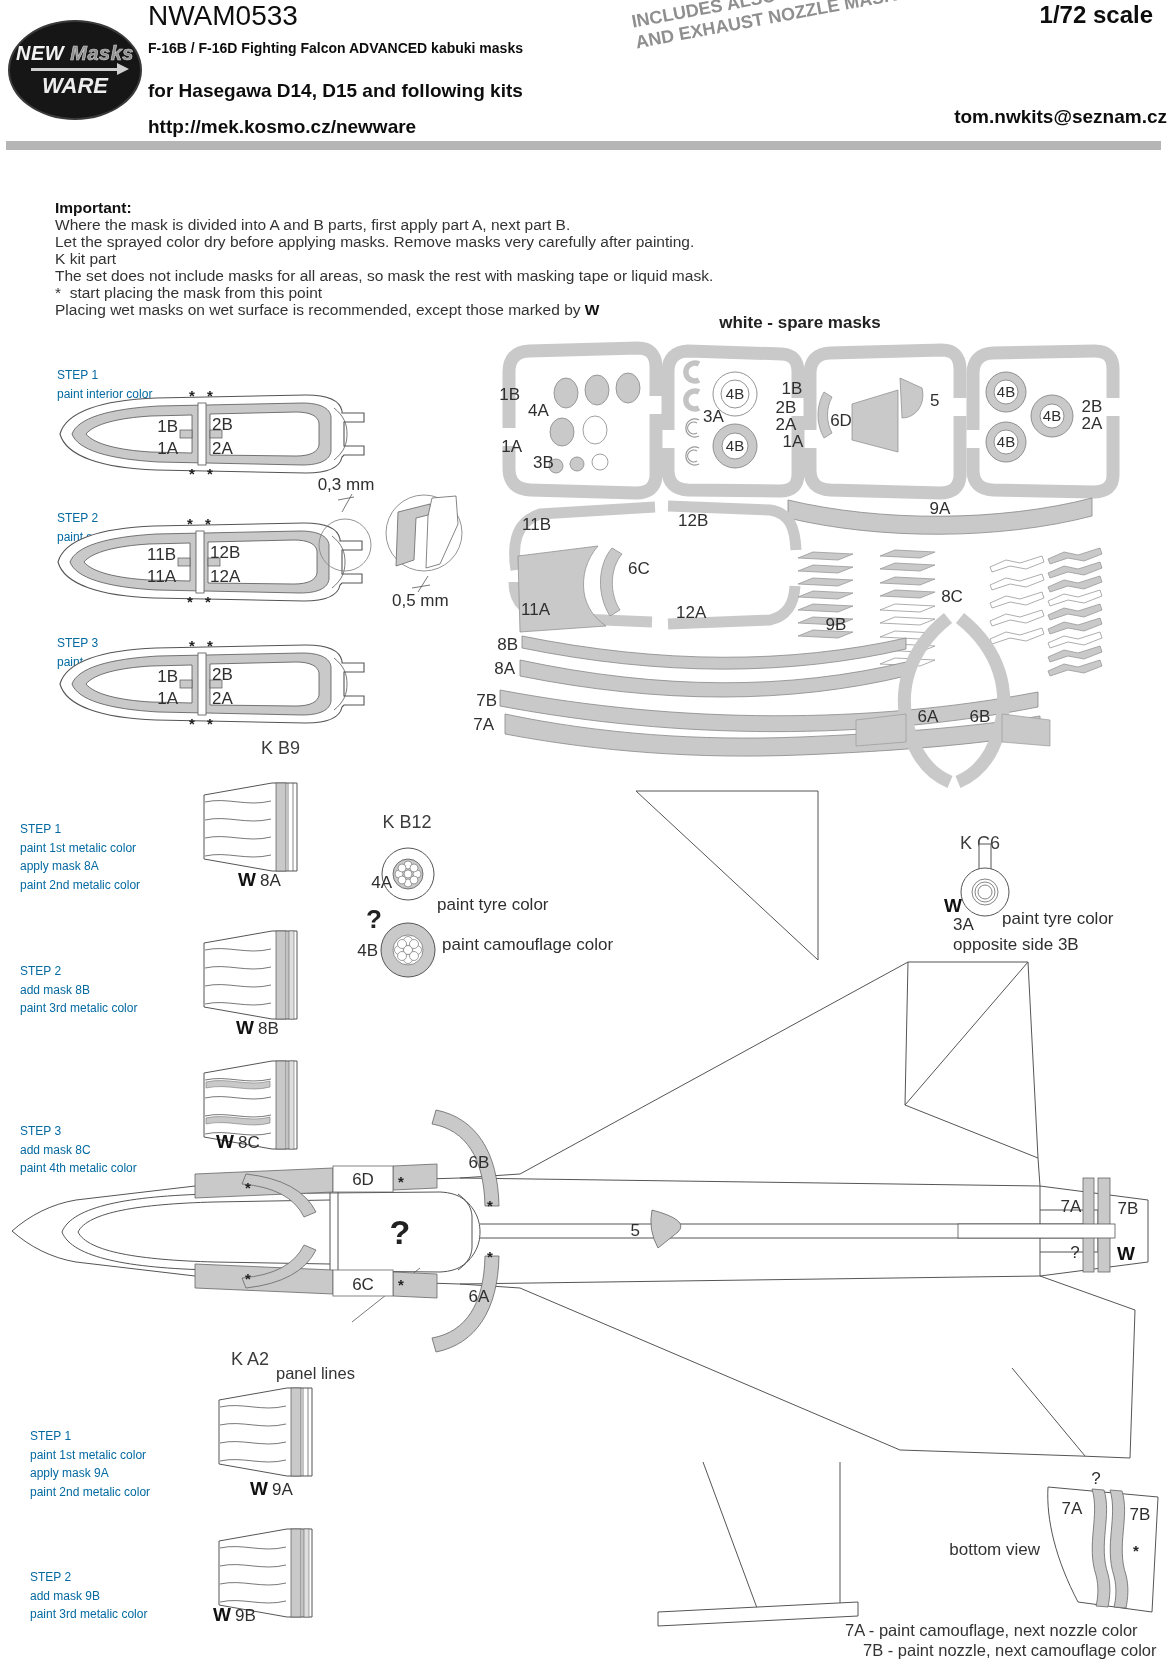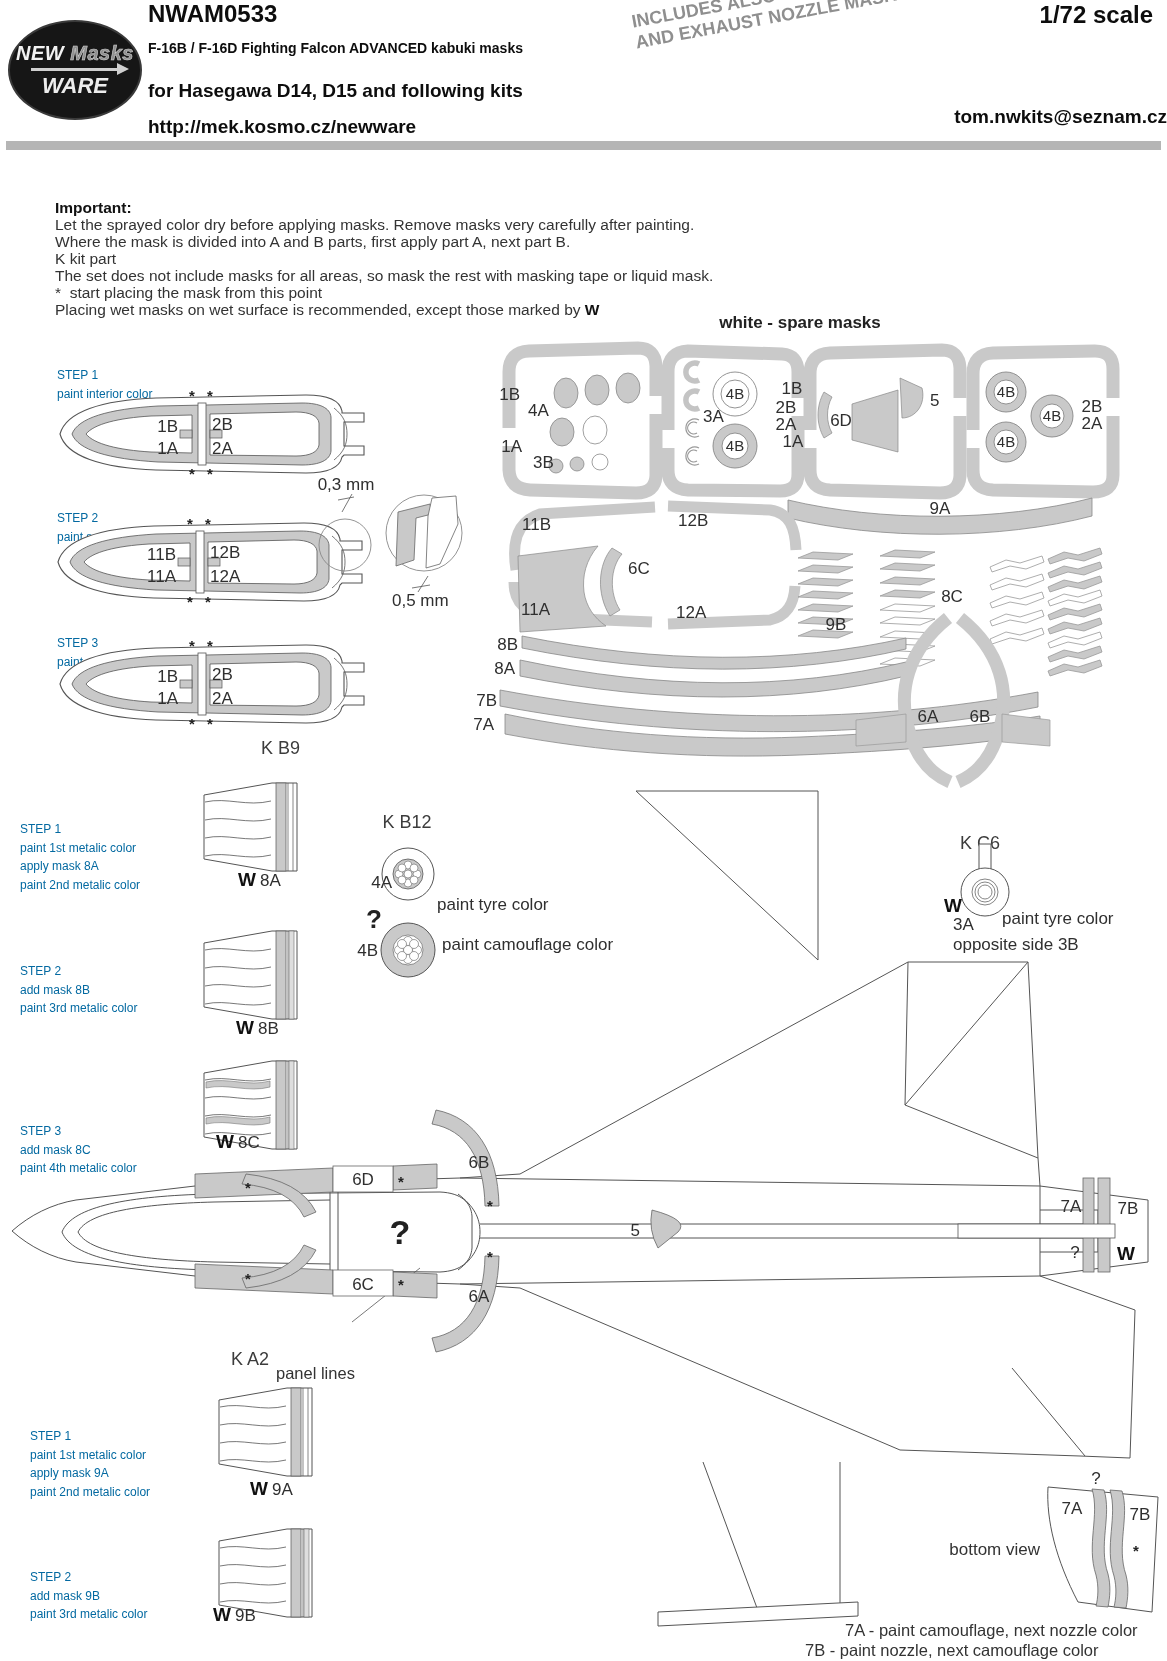--- a/index.html
+++ b/index.html
@@ -9,21 +9,21 @@
   .logo{position:absolute;left:8px;top:20px;width:130px;height:96px;background:#161616;
         border-radius:50%;border:2px solid #3a3a3a;display:flex;flex-direction:column;
         align-items:center;justify-content:center;}
   .logo .l1{font-style:italic;font-weight:700;font-size:20px;letter-spacing:.5px;white-space:nowrap;}
   .logo .l1 .new{color:#f2f2f2;}
   .logo .l1 .masks{color:#8f8f8f;-webkit-text-stroke:.6px #cfcfcf;}
   .logo .arrow{width:88px;height:3px;background:#cfcfcf;position:relative;margin:3px 0 2px 0;}
   .logo .arrow:after{content:"";position:absolute;right:-10px;top:-5px;border-left:12px solid #cfcfcf;
         border-top:6px solid transparent;border-bottom:6px solid transparent;}
   .logo .l2{font-style:italic;font-weight:700;font-size:22px;color:#ededed;}
-  .h-code{position:absolute;left:148px;top:0px;font-size:24px;font-weight:700;color:#0d0d0d;}
+  .h-code{position:absolute;left:148px;top:0px;font-size:28px;font-weight:400;color:#0d0d0d;}
   .h-title{position:absolute;left:148px;top:40px;font-size:14px;font-weight:700;color:#0d0d0d;}
   .h-sub{position:absolute;left:148px;top:80px;font-size:19px;font-weight:700;color:#0d0d0d;}
   .h-url{position:absolute;left:148px;top:116px;font-size:19px;font-weight:700;color:#0d0d0d;}
   .h-scale{position:absolute;right:14px;top:1px;font-size:24px;font-weight:700;color:#0d0d0d;}
   .h-diag{position:absolute;left:630px;top:12px;width:320px;font-size:18px;line-height:21px;
           font-weight:700;color:#8f8f8f;transform:rotate(-10.5deg);transform-origin:left top;}
   .h-email{position:absolute;right:0;top:106px;font-size:19px;font-weight:700;color:#0d0d0d;}
   .bar{position:absolute;left:6px;right:6px;top:141px;height:9px;background:#b5b5b5;}
   
   .imp{position:absolute;left:55px;top:199px;font-size:15.5px;line-height:17px;color:#333;}
@@ -58,22 +58,22 @@
   <div class="h-title">F-16B / F-16D Fighting Falcon ADVANCED  kabuki masks</div>
   <div class="h-sub">for Hasegawa D14, D15 and following kits</div>
   <div class="h-url">http://mek.kosmo.cz/newware</div>
   <div class="h-scale">1/72 scale</div>
   <div class="h-diag">INCLUDES ALSO WINDOWS SEAL AND EXHAUST NOZZLE MASKS</div>
   <div class="h-email">tom.nwkits@seznam.cz</div>
   <div class="bar"></div>
 
   <div class="imp">
     <div class="hd">Important:</div>
+    <div>Where the mask is divided into A and B parts, first apply part A, next part B.</div>
     <div>Let the sprayed color dry before applying masks. Remove masks very carefully after painting.</div>
-    <div>Where the mask is divided into A and B parts, first apply part A, next part B.</div>
     <div>K kit part</div>
     <div>The set does not include masks for all areas, so mask the rest with masking tape or liquid mask.</div>
     <div>*  start placing the mask from this point</div>
     <div><span>Placing wet masks on wet surface is recommended, except those marked by </span><span class="wet">W</span></div>
   </div>
 
   <div class="step" style="left:57px;top:329px;">
     <div>STEP 1</div><div>paint interior color</div>
   </div>
   <div class="step" style="left:57px;top:472px;">
@@ -101,21 +101,21 @@
   <div class="step" style="left:30px;top:1390px;">
     <div>STEP 1</div><div>paint 1st metalic color</div><div>apply mask 9A</div><div>paint 2nd metalic color</div>
   </div>
   <div class="step" style="left:30px;top:1531px;">
     <div>STEP 2</div><div>add mask 9B</div><div>paint 3rd metalic color</div>
   </div>
 
   <div class="note-line" style="left:276px;top:1364px;">panel lines</div>
   <div class="bview">bottom view</div>
   <div class="note-line" style="left:845px;top:1621px;">7A - paint camouflage, next nozzle color</div>
-  <div class="note-line" style="left:805px;top:1641px;">7B - paint nozzle, next camouflage color</div>
+  <div class="note-line" style="left:863px;top:1641px;">7B - paint nozzle, next camouflage color</div>
 
   <svg width="1167" height="1661" viewBox="0 0 1167 1661">
     <defs>
       <g id="canopy">
         <path d="M4,44 C10,22 45,10 100,8 L250,5 C272,5 284,11 286,21 L286,23 L308,23 L308,32 L288,32 L288,56 L308,56 L308,65 L288,65 L286,67 C284,77 272,83 250,83 L100,80 C45,78 10,66 4,44 Z" fill="#fff" stroke="#555" stroke-width="1.1"></path>
         <path d="M16,44 C22,28 52,19 102,16 L246,13 C264,13 274,18 275,27 L275,61 C274,70 264,75 246,75 L102,72 C52,69 22,60 16,44 Z" fill="#c9c9c9" stroke="#555" stroke-width="0.8"></path>
         <path d="M30,44 C38,34 62,28 95,26 L136,25 L136,63 L95,62 C62,60 38,54 30,44 Z" fill="#fff" stroke="#555" stroke-width="0.8"></path>
         <path d="M154,24 L240,22 C254,22 262,26 263,33 L263,55 C262,62 254,66 240,66 L154,65 Z" fill="#fff" stroke="#555" stroke-width="0.8"></path>
         <rect x="142" y="13" width="8" height="62" fill="#fff" stroke="#555" stroke-width="0.8"></rect>
         <rect x="124" y="40" width="12" height="8" fill="#c9c9c9" stroke="#555" stroke-width="0.7"></rect>

